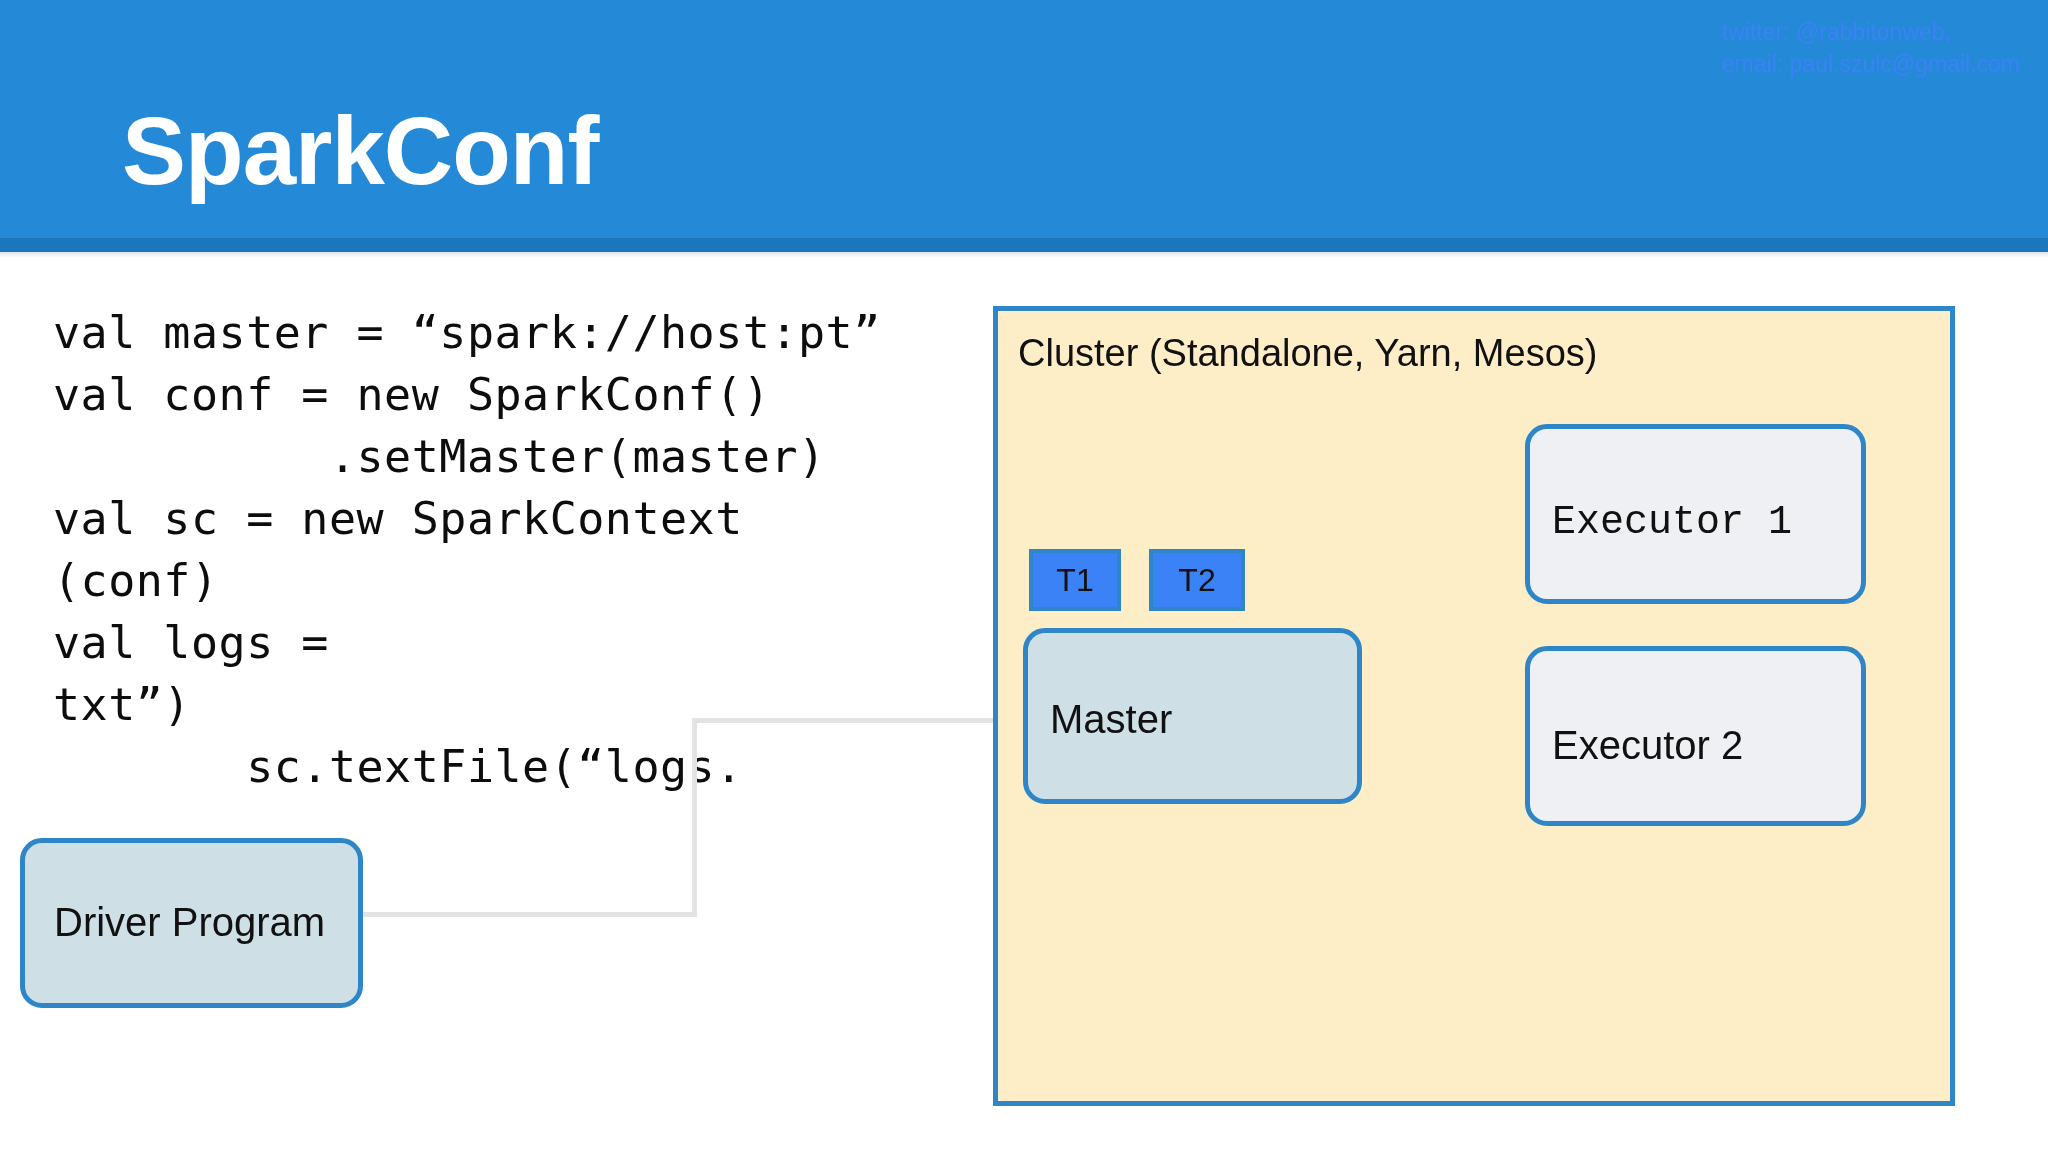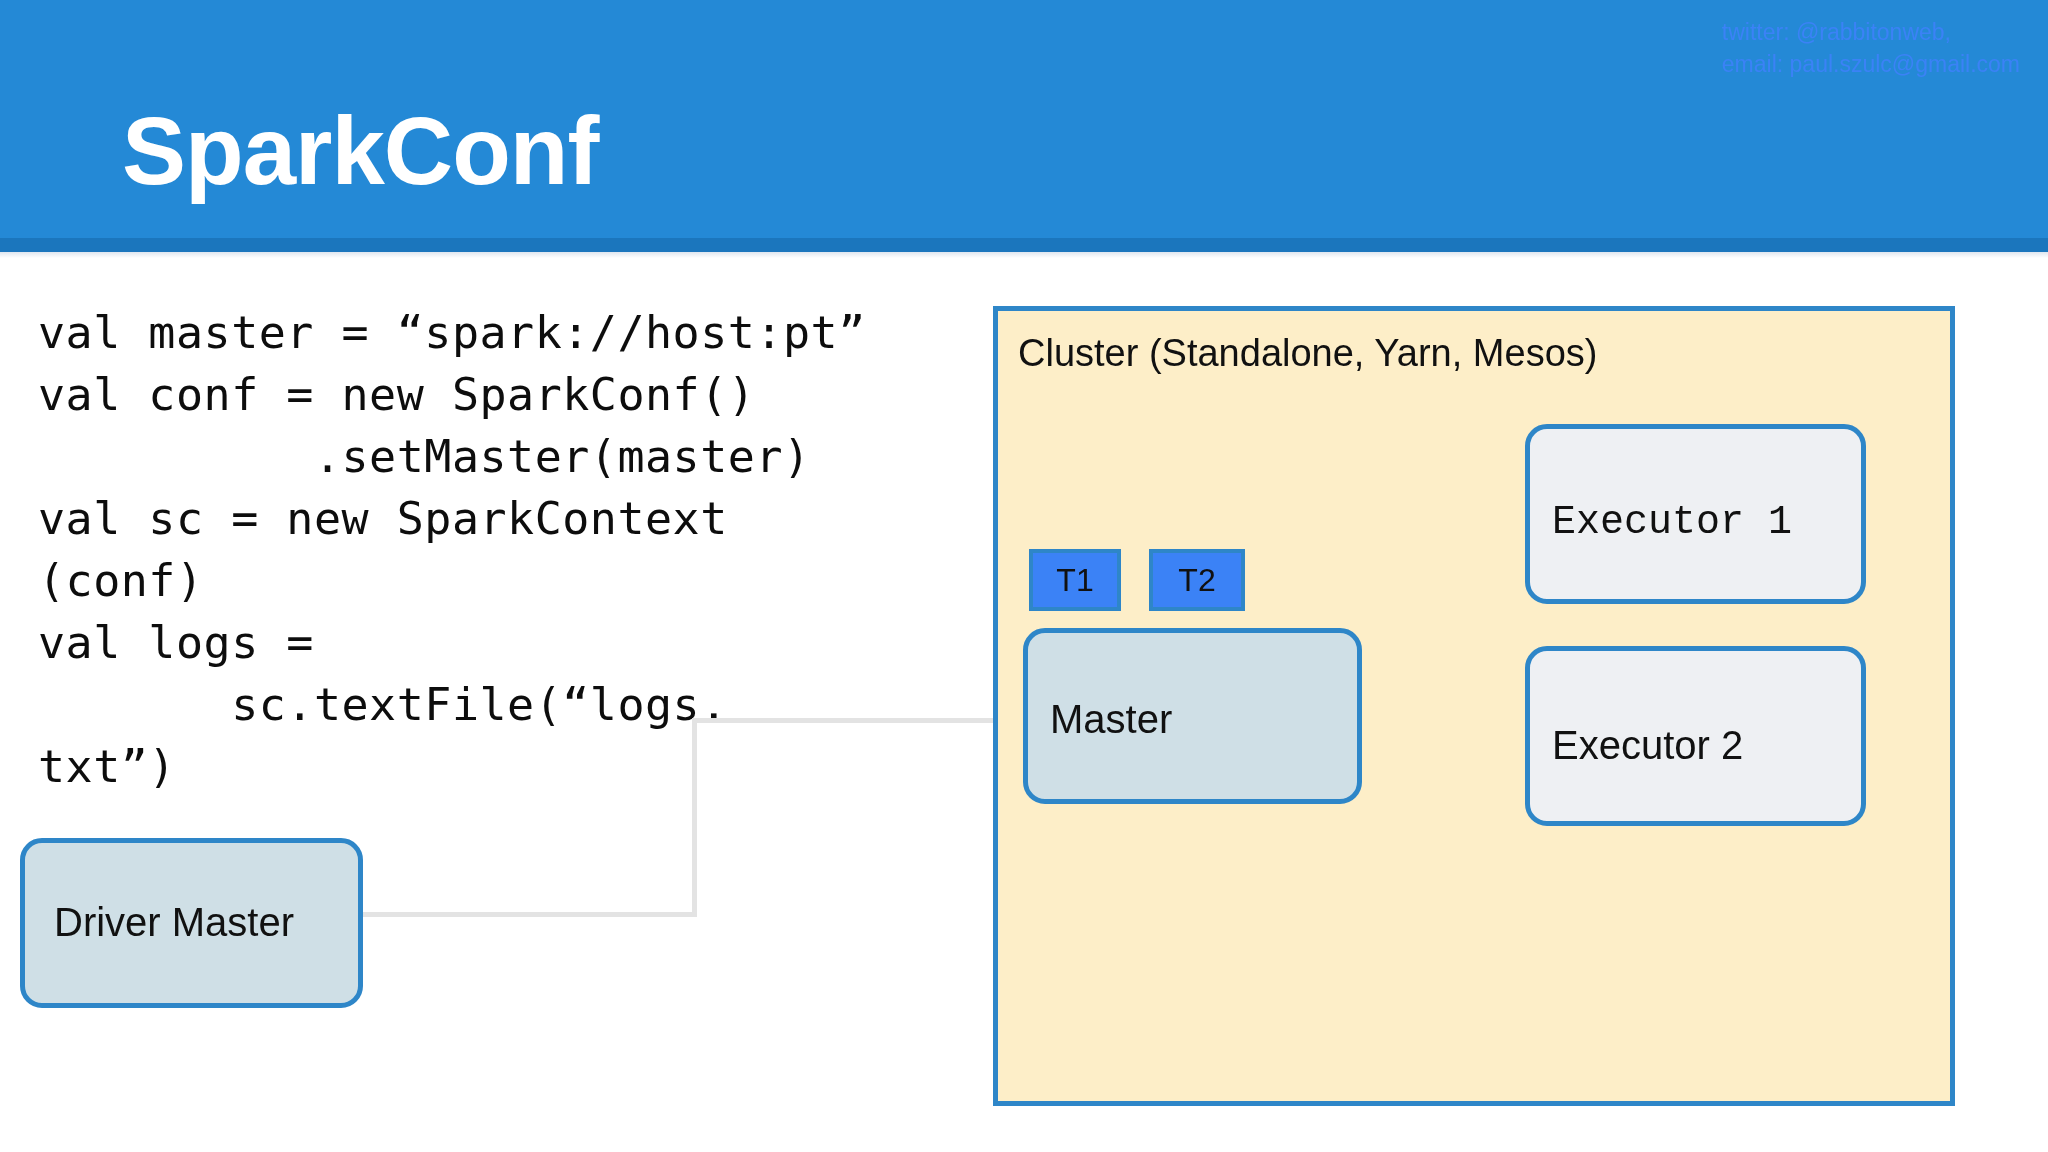--- a/index.html
+++ b/index.html
@@ -69,20 +69,21 @@
     font-family: "DejaVu Serif", "Liberation Serif", serif;
     font-size: 0;
   }
   .code-line {
     font-family: "DejaVu Sans Mono", "Liberation Mono", monospace;
     font-size: 45px;
     line-height: 62px;
     color: #0d0d0d;
     white-space: pre;
     letter-spacing: 0.5px;
+    margin-left: 15px;
   }
 
   
   #cluster-box {
     position: absolute;
     left: 993px;
     top: 306px;
     width: 962px;
     height: 800px;
     background: #fdeec8;
@@ -198,22 +199,22 @@
 
 <div id="page-title">SparkConf</div>
 
 <div id="code-block">
   <div class="code-line">val master = “spark://host:pt”</div>
   <div class="code-line">val conf = new SparkConf()</div>
   <div class="code-line">          .setMaster(master)</div>
   <div class="code-line">val sc = new SparkContext</div>
   <div class="code-line">(conf)</div>
   <div class="code-line">val logs =</div>
+  <div class="code-line">txt”)</div>
   <div class="code-line">       sc.textFile(“logs.</div>
-  <div class="code-line">txt”)</div>
 </div>
 
 <div class="connector" id="conn-driver-h-bottom"></div>
 <div class="connector" id="conn-driver-v"></div>
 <div class="connector" id="conn-driver-h-top"></div>
 
 <div class="connector" id="conn-master-out"></div>
 <div class="connector" id="conn-exec-v"></div>
 <div class="connector" id="conn-exec1-h"></div>
 <div class="connector" id="conn-exec2-h"></div>
@@ -227,13 +228,13 @@
 <div id="master-box"></div>
 <div id="master-label">Master</div>
 
 <div class="executor-box" id="executor-1"></div>
 <div class="executor-label" id="executor-1-label">Executor 1</div>
 
 <div class="executor-box" id="executor-2"></div>
 <div class="executor-label" id="executor-2-label">Executor 2</div>
 
 <div id="driver-box"></div>
-<div id="driver-label">Driver Master</div>
+<div id="driver-label">Driver Program</div>
 
 </body></html>

